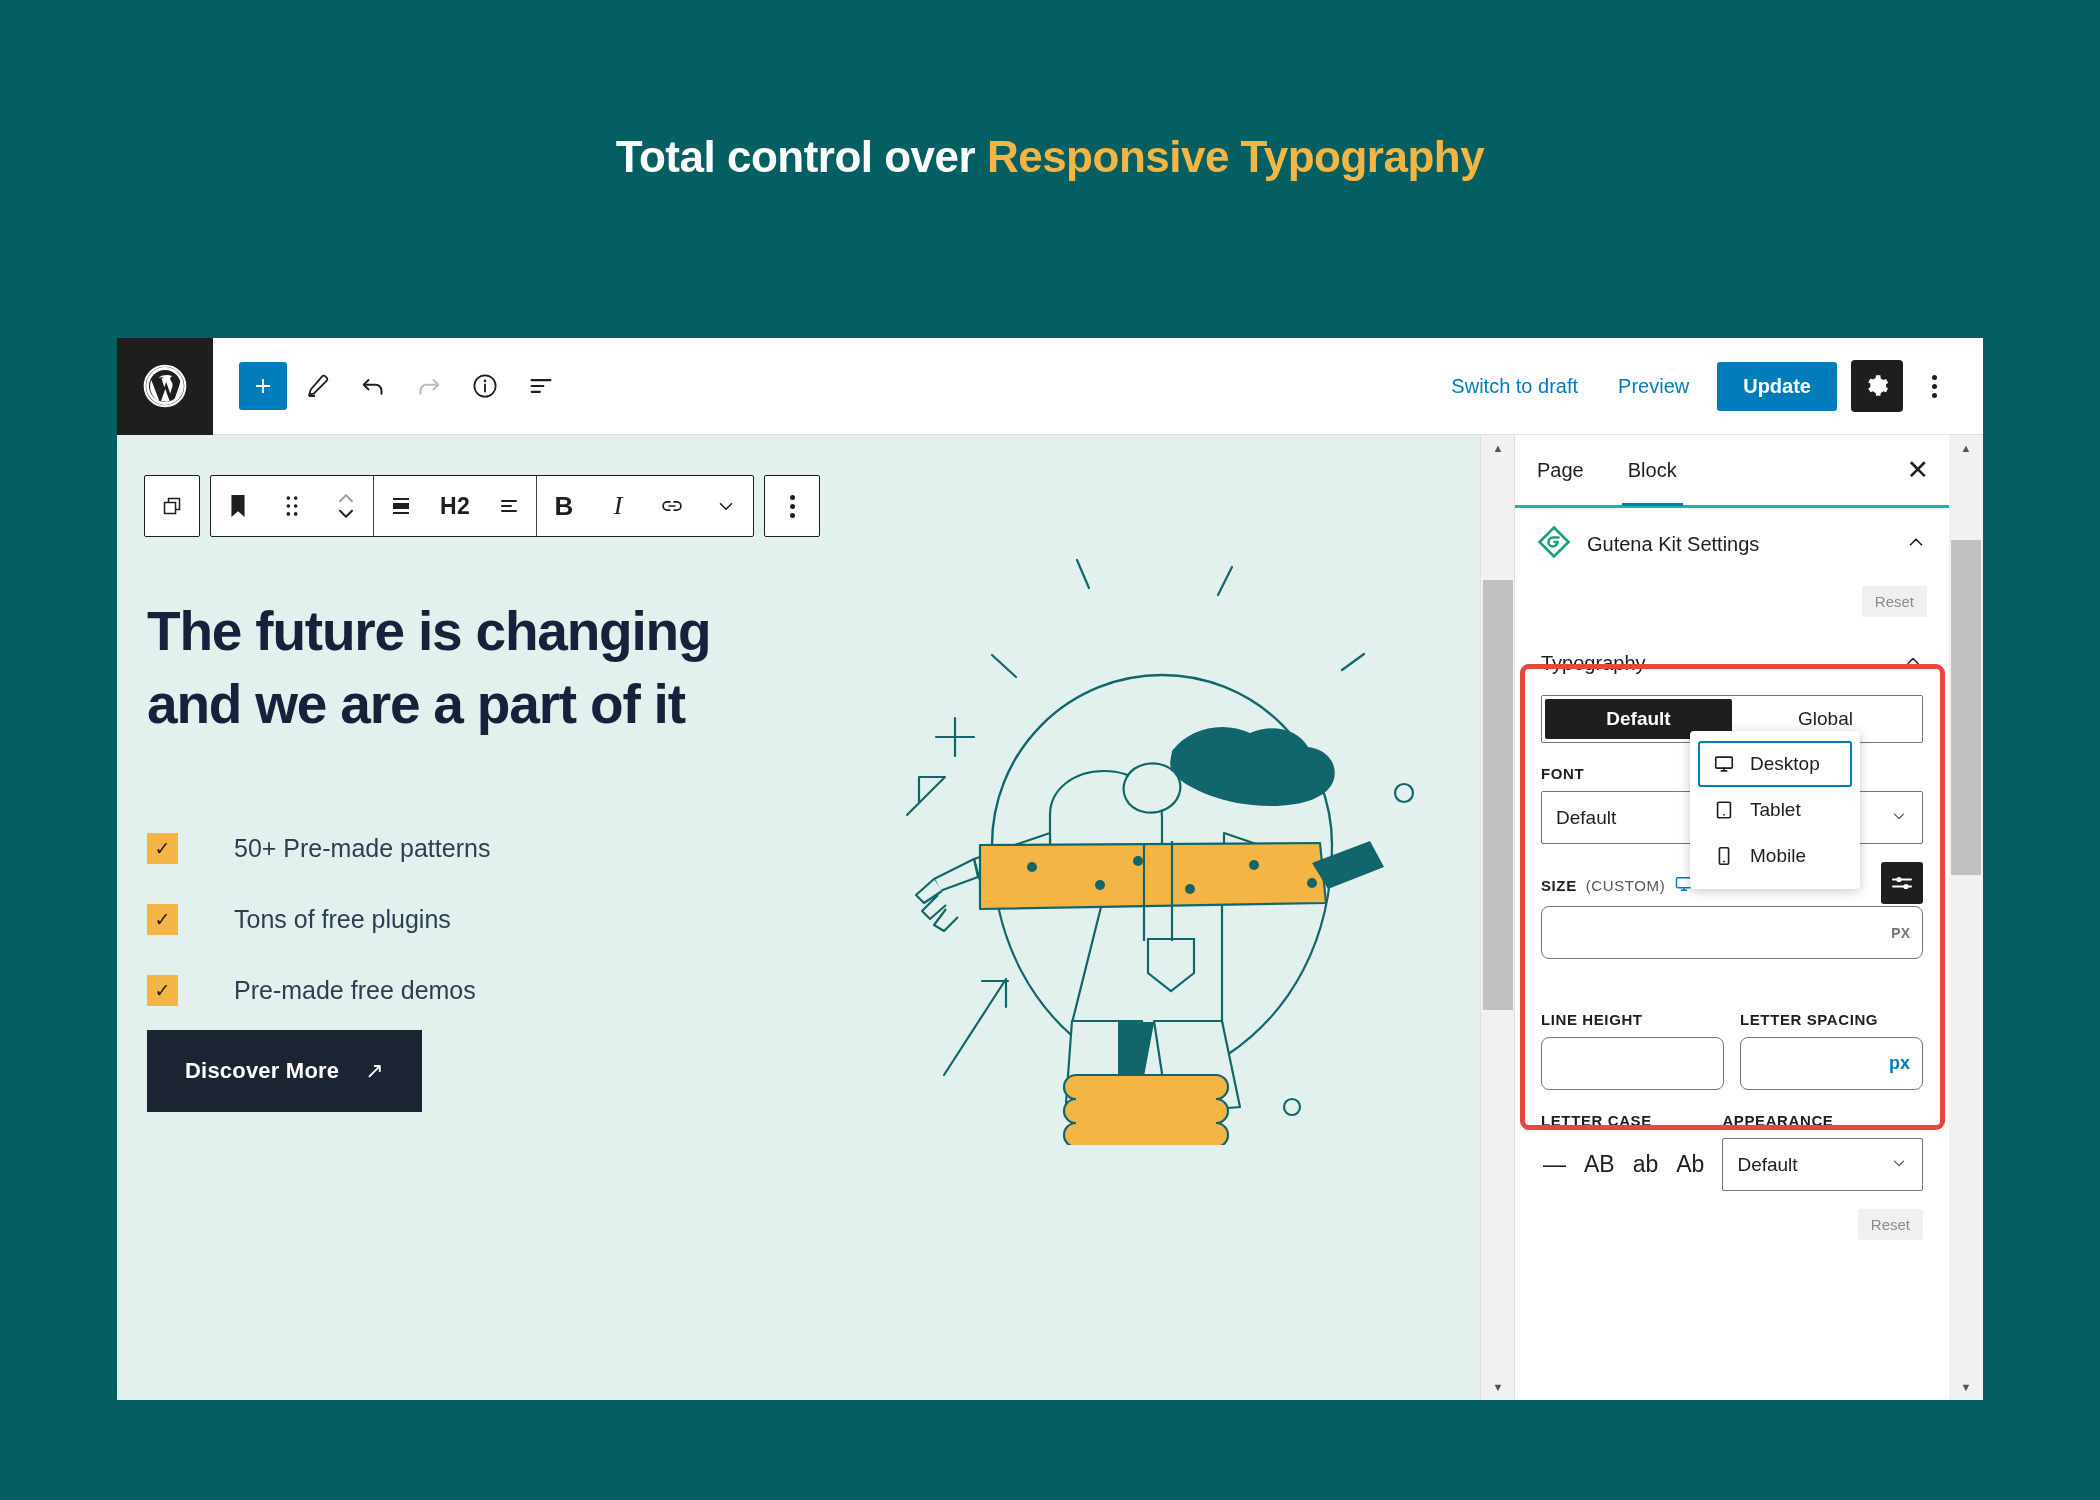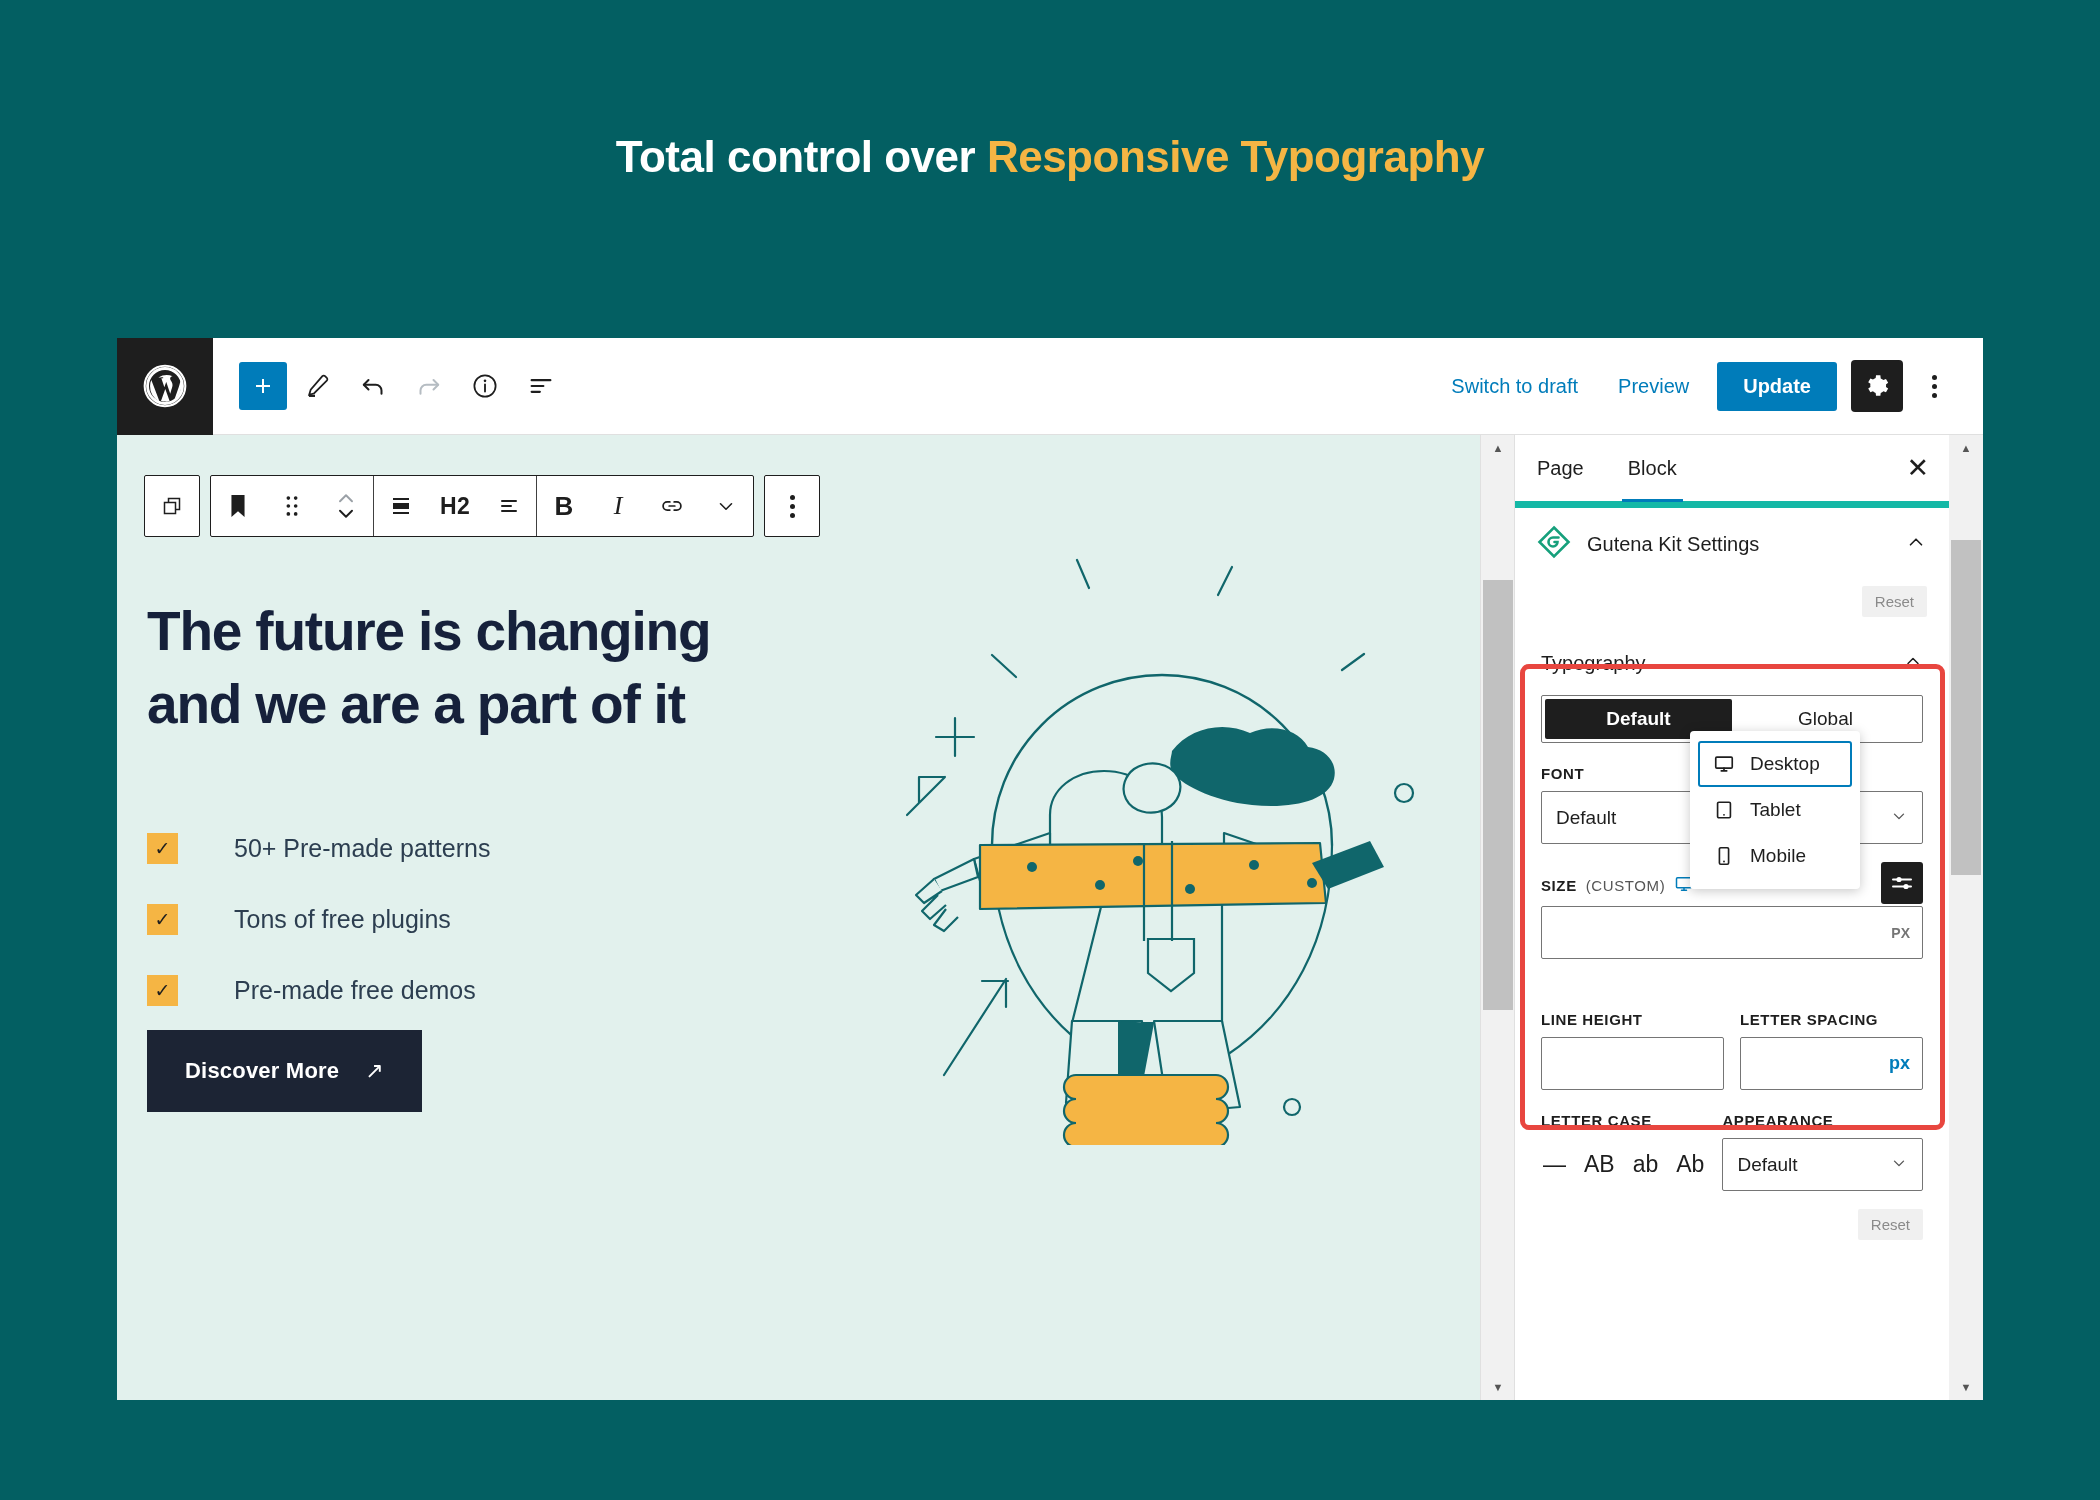--- a/index.html
+++ b/index.html
@@ -185,21 +185,21 @@
   .sb-thumb { position: absolute; left: 2px; width: 30px; background: #c1c1c1; }
 
   
   #settings-panel {
     width: 435px; background: #ffffff;
     position: relative; flex: 0 0 auto;
     border-left: 1px solid #e0e0e0;
   }
   #panel-tabs {
     height: 73px; display: flex; align-items: stretch;
-    border-bottom: 7px solid #14b8a6; position: relative;
+    border-bottom: 3px solid #14b8a6; position: relative;
   }
   .panel-tab {
     padding: 0 22px; display: flex; align-items: center;
     font-size: 20px; color: #1e1e1e; cursor: pointer;
     background: none; border: none; position: relative;
   }
   .panel-tab.active { font-weight: 400; }
   .panel-tab.active::after {
     content: ""; position: absolute; left: 16px; right: 16px; bottom: -1px;
     height: 3px; background: #007cba;
@@ -266,21 +266,21 @@
 
   #size-row { margin-top: 30px; position: relative; }
   #size-label-row { display: flex; align-items: center; }
   #size-units-button {
     position: absolute; right: 0; top: -12px;
     width: 42px; height: 42px; background: #1e1e1e;
     border: none; border-radius: 3px; cursor: pointer;
     display: flex; align-items: center; justify-content: center;
   }
   .input-box {
-    height: 53px; border: 1px solid #757575; border-radius: 2px;
+    height: 53px; border: 1px solid #757575; border-radius: 8px;
     display: flex; align-items: center; padding: 0 12px;
     font-size: 18px; background: #fff;
   }
   .input-unit { margin-left: auto; font-size: 14px; color: #757575; font-weight: 600; }
 
   #lh-ls-row { display: flex; gap: 16px; margin-top: 52px; }
   #lh-ls-row .col { flex: 1; }
   .unit-blue { color: #007cba; font-size: 18px; }
 
   #case-appearance-row { display: flex; gap: 16px; margin-top: 22px; align-items: flex-end; }

